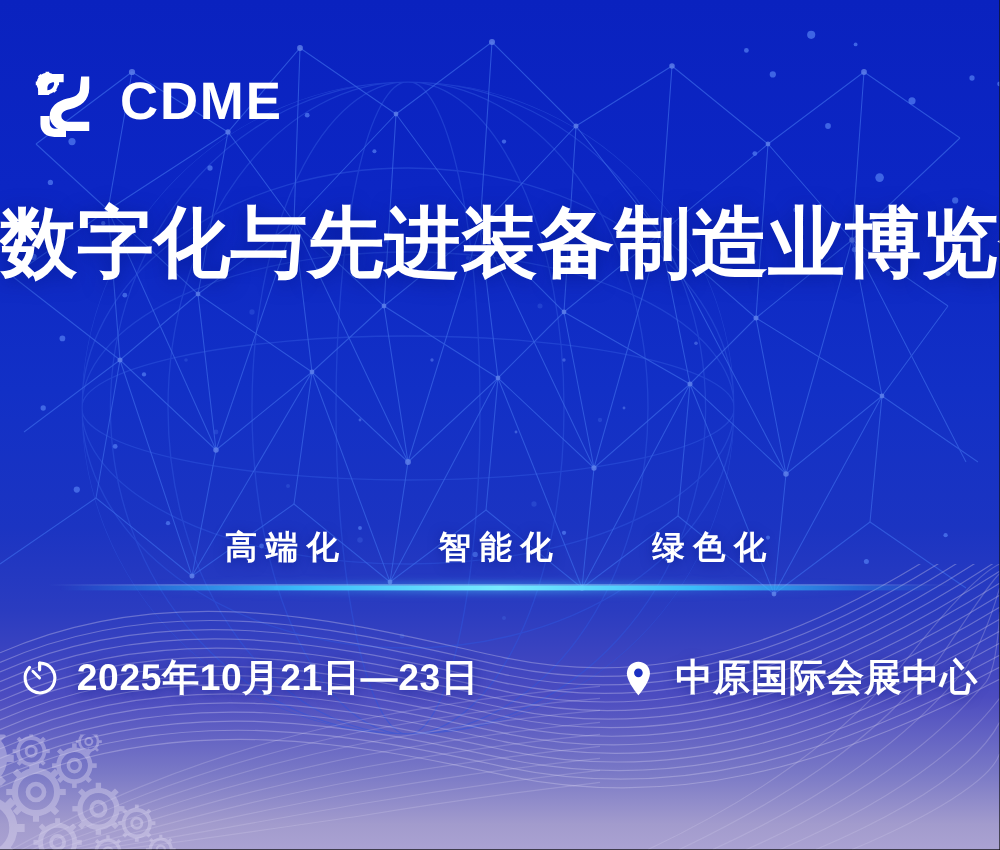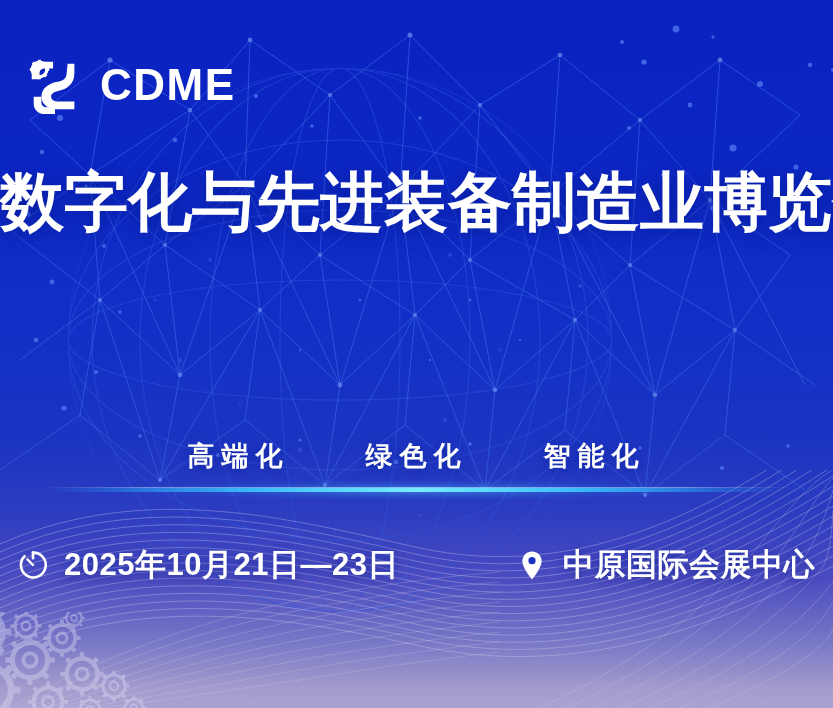--- a/index.html
+++ b/index.html
@@ -361,22 +361,22 @@
     </svg>
     <span class="logo-word">CDME</span>
   </div>
 
   <div class="headline">
     <div class="title-cn-2">数字化与先进装备制造业博览会</div>
   </div>
 
   <div class="keywords">
     <div class="kw">高端化</div>
+    <div class="kw">智能化</div>
     <div class="kw">绿色化</div>
-    <div class="kw">智能化</div>
   </div>
 
   <div class="divider-wrap">
     <div class="divider-faint"></div>
     <div class="divider-glow"></div>
     <div class="divider-core"></div>
   </div>
 
   <div class="info-row">
 

